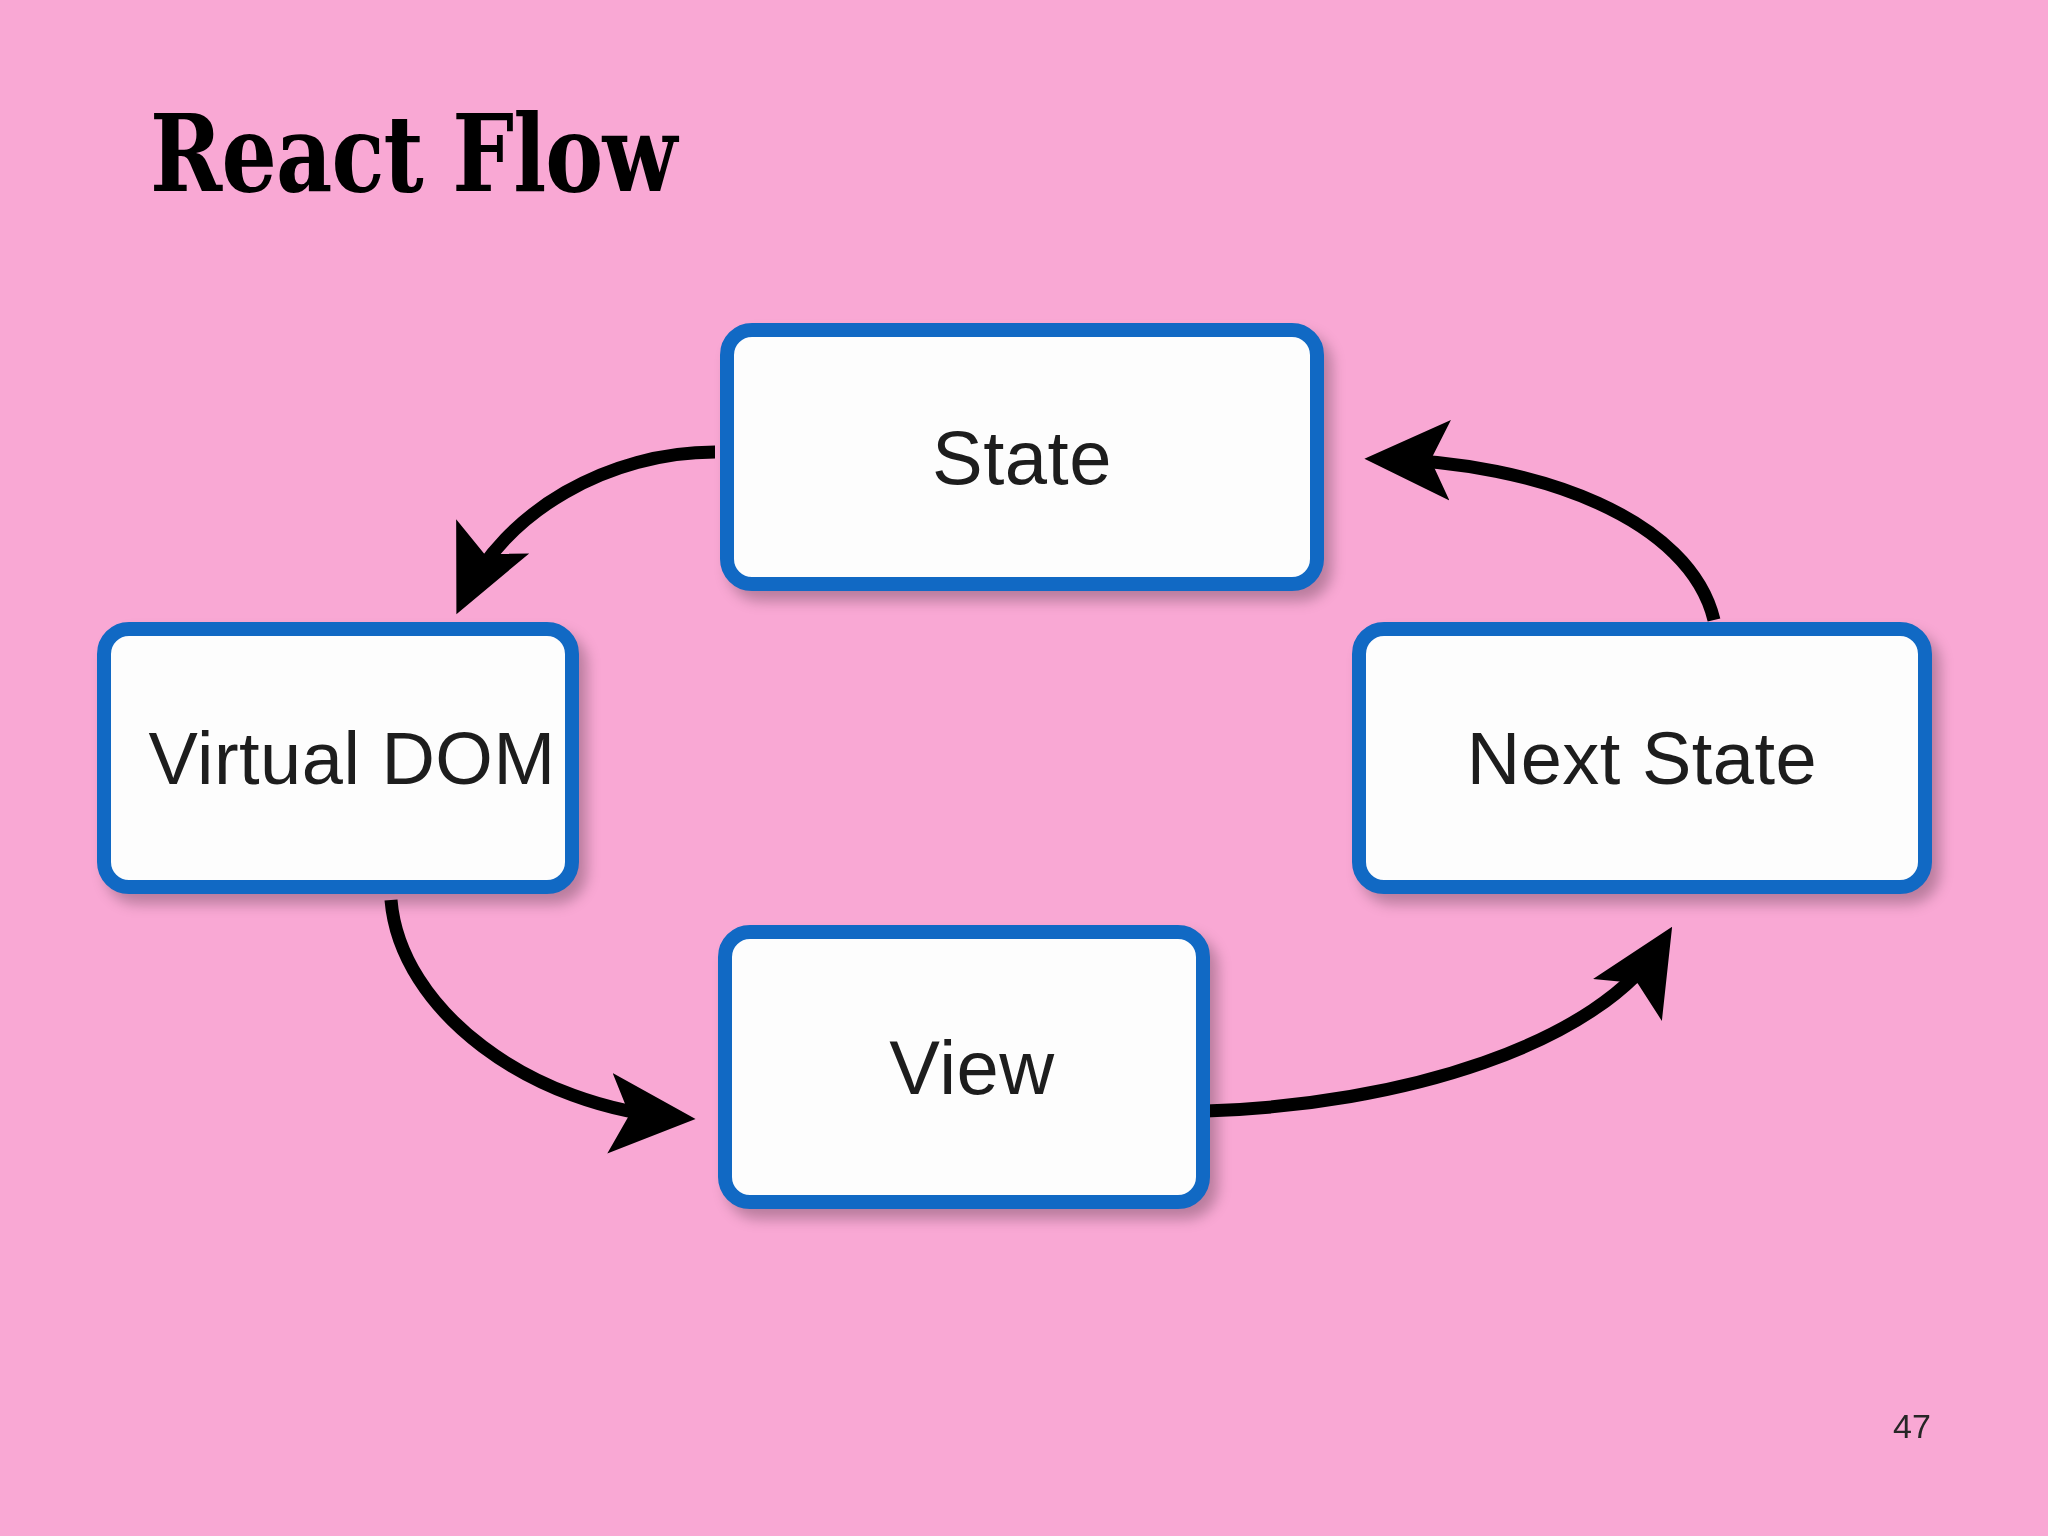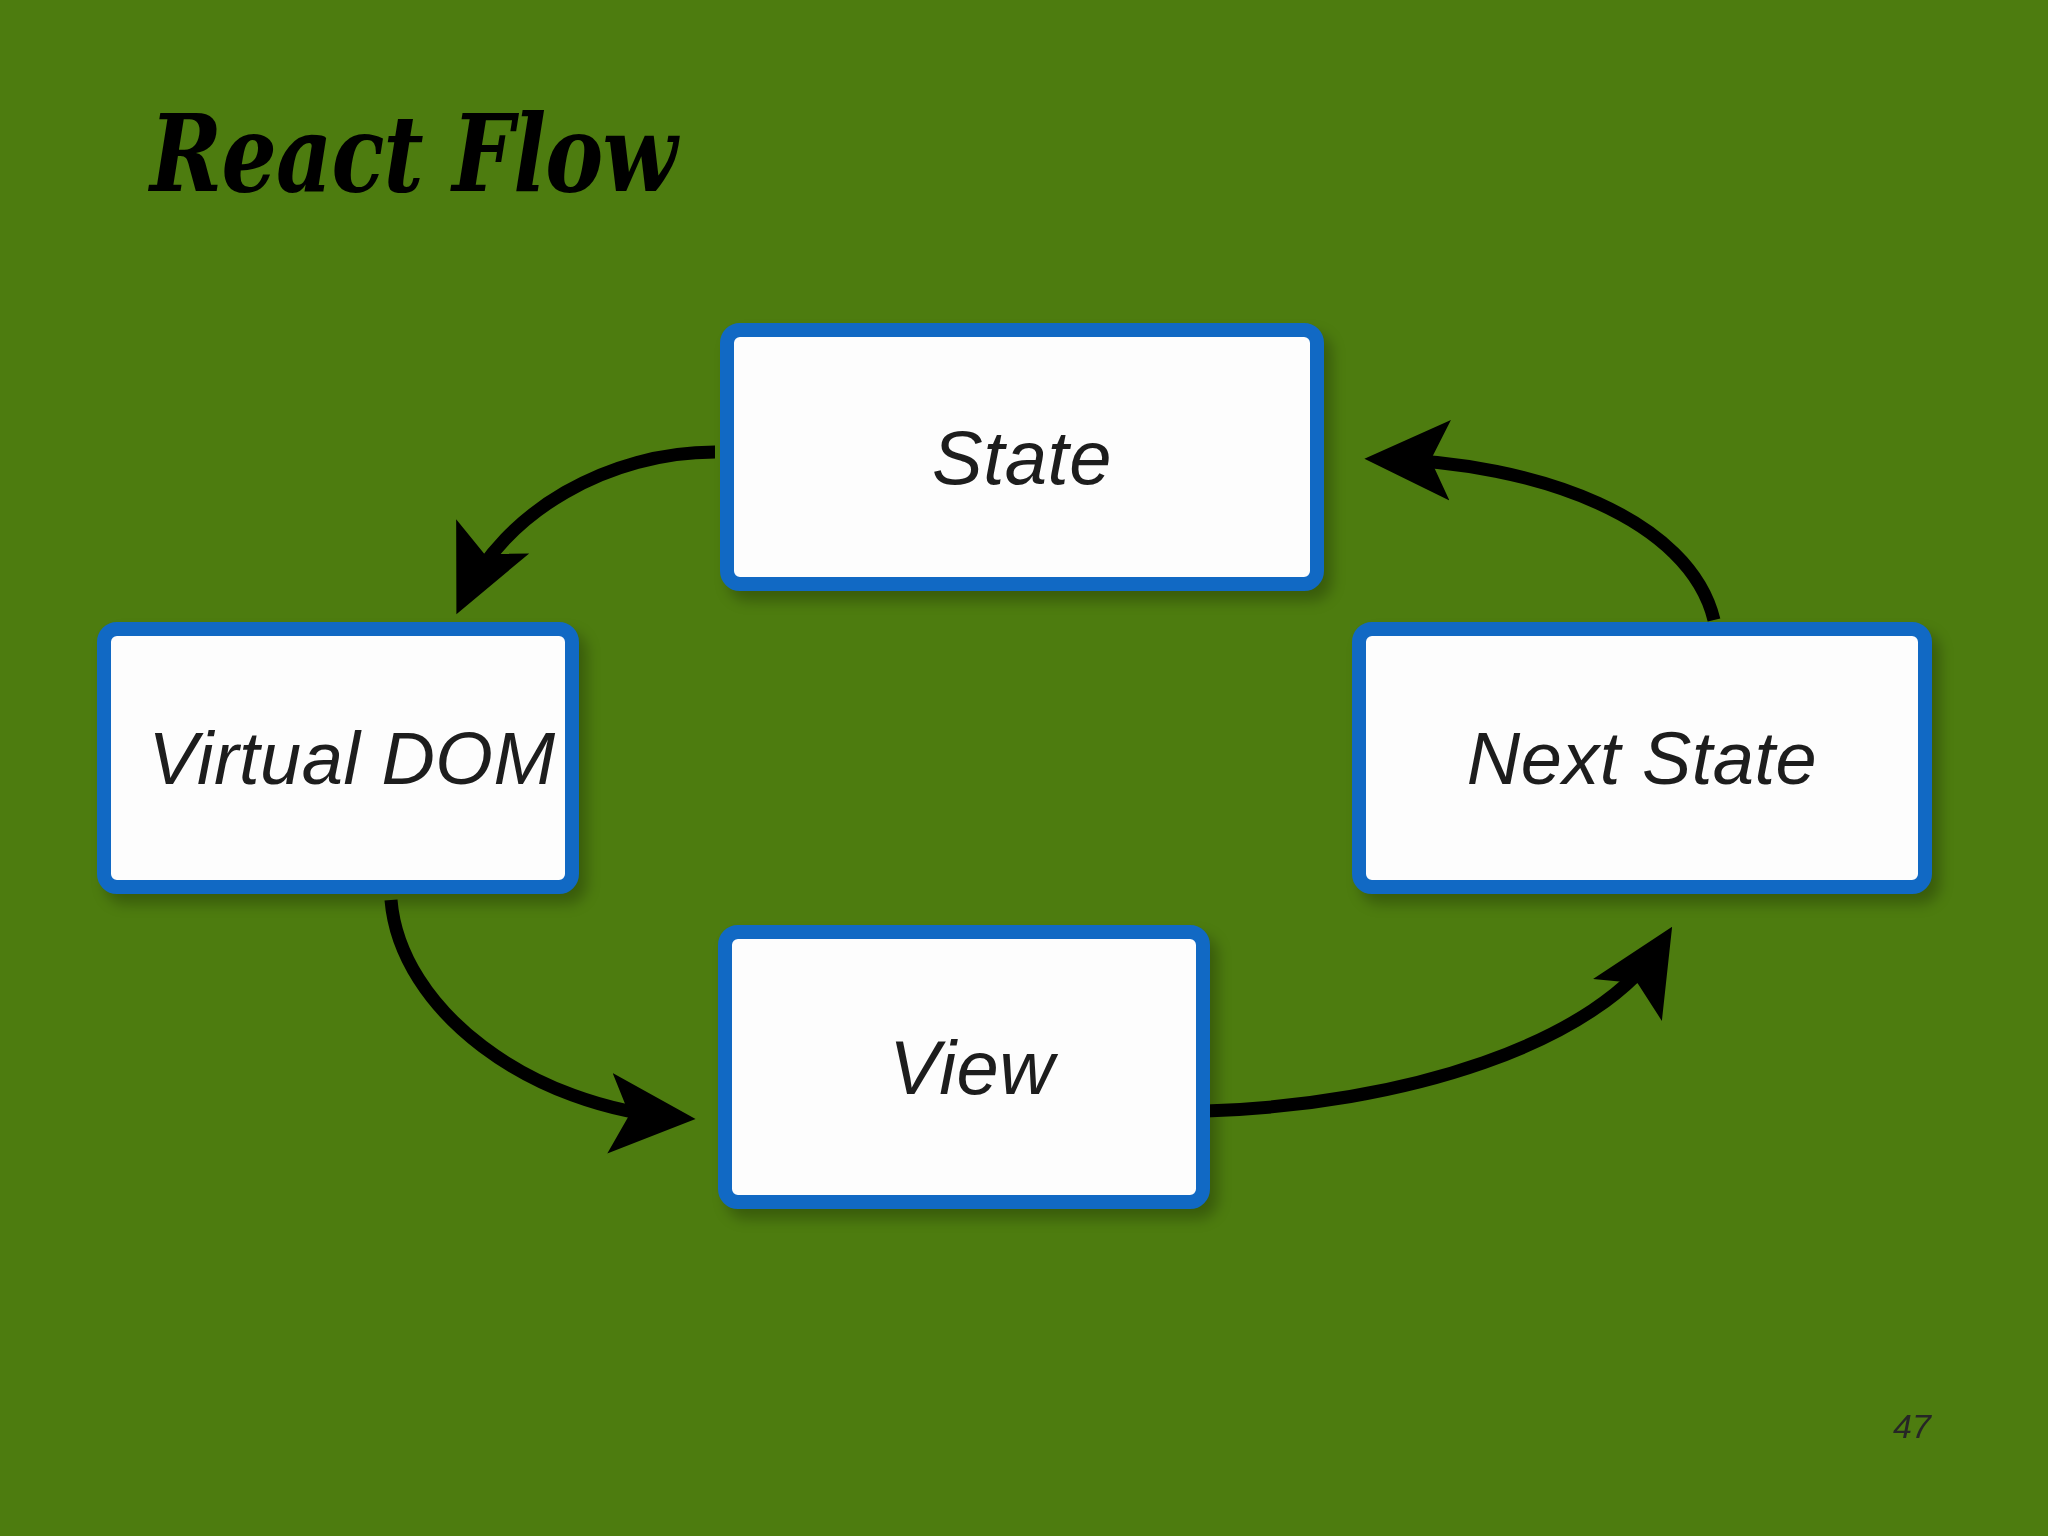--- a/index.html
+++ b/index.html
@@ -4,24 +4,23 @@
 <style>
   html, body {
     margin: 0;
     padding: 0;
     background: #ffffff;
   }
   #slide {
     position: relative;
     width: 2048px;
     height: 1536px;
-    background: #4d7c0f;
+    background: #f9a8d4;
     overflow: hidden;
     font-family: "Liberation Sans", sans-serif;
-    font-style: italic;
   }
 
   
   #title {
     position: absolute;
     left: 150px;
     top: 98px;
     font-family: "DejaVu Serif", "Liberation Serif", serif;
     font-weight: 700;
     font-size: 106px;
@@ -49,21 +48,21 @@
     height: 1536px;
     pointer-events: none;
   }
 
   
   .node {
     position: absolute;
     box-sizing: border-box;
     background: #fdfdfd;
     border: 14px solid #1169c4;
-    border-radius: 20px;
+    border-radius: 32px;
     box-shadow: 8px 10px 14px rgba(0,0,0,0.26);
     display: flex;
     align-items: center;
     justify-content: center;
   }
   .node-label {
     font-family: "Liberation Sans", sans-serif;
     font-weight: 400;
     font-size: 76px;
     color: #1d1d1d;

